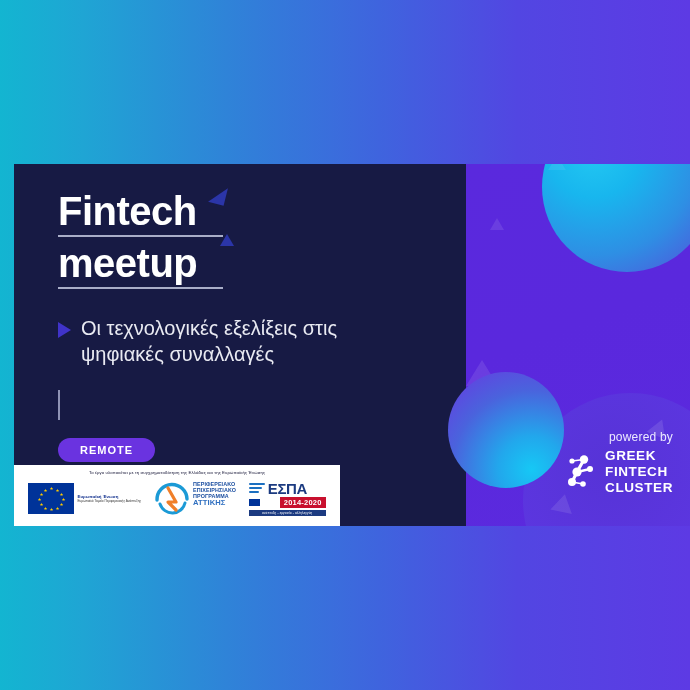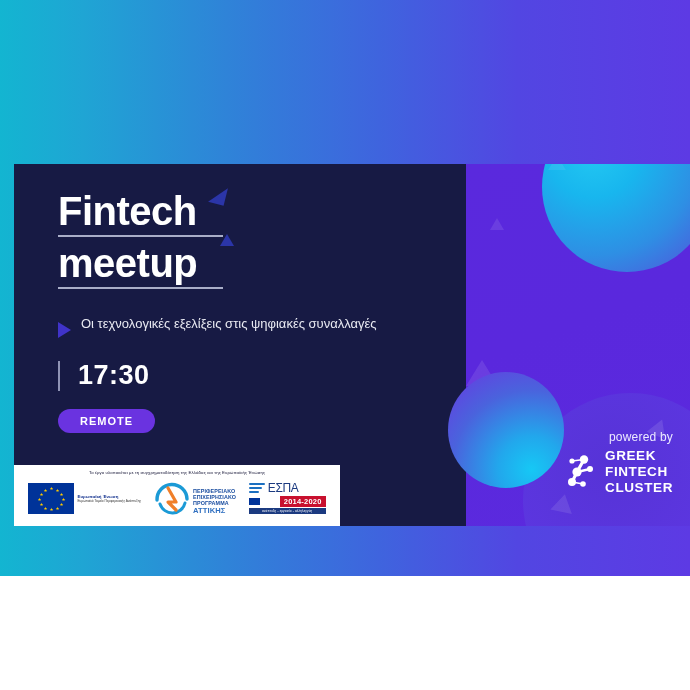--- a/index.html
+++ b/index.html
@@ -3,21 +3,21 @@
 <meta charset="utf-8">
 <style>
   * { margin:0; padding:0; box-sizing:border-box; }
   html, body {
     width:690px; height:690px;
     font-family:"Liberation Sans", sans-serif;
     overflow:hidden;
   }
   #stage {
     position:relative;
-    width:690px; height:576px;
+    width:690px; height:690px;
     background:linear-gradient(90deg,#13b5d1 0%,#1fa5d4 12%,#2f83d8 33%,#3f64de 55%,#5246e2 75%,#5d3ae4 100%);
   }
 
   
   #banner {
     position:absolute;
     left:14px; top:164px;
     width:676px; height:362px;
     overflow:hidden;
     background:#161a42;
@@ -97,25 +97,24 @@
   .sub-arrow {
     width:0; height:0;
     border-style:solid;
     border-width:8px 0 8px 13px;
     border-color:transparent transparent transparent #4033c9;
     margin-top:6px;
     flex:0 0 auto;
   }
   .subtitle {
     color:#e9eaf2;
-    font-size:13px;
+    font-size:20px;
     line-height:1.28;
     font-weight:400;
     max-width:330px;
-    text-align:right;
   }
 
   .datetime {
     display:flex;
     align-items:center;
     gap:18px;
     margin-top:22px;
     color:#ffffff;
     font-size:27px;
     font-weight:bold;
@@ -199,33 +198,33 @@
   .eu-star {
     position:absolute;
     color:#ffcc00;
     font-size:4.5px;
     line-height:1;
   }
   .eu-text { text-align:left; }
   .eu-t1 { font-size:4.4px; font-weight:bold; color:#0a2a8a; white-space:nowrap; }
   .eu-t2 { font-size:3.2px; color:#333; white-space:nowrap; }
 
-  .pep-block { display:flex; align-items:flex-end; gap:3px; }
+  .pep-block { display:flex; align-items:flex-start; gap:3px; }
   .pep-swirl {
     position:relative;
     width:36px; height:34px;
     flex:0 0 auto;
   }
   .pep-text { line-height:1.12; text-align:left; }
   .pep-l { font-size:5.4px; font-weight:bold; color:#1b4ea0; white-space:nowrap; letter-spacing:.1px; }
   .pep-l.big { font-size:7.6px; color:#2f6fc0; }
 
   .espa-block { text-align:left; }
   .espa-top { display:flex; align-items:center; gap:3px; }
-  .espa-word { font-size:12px; font-weight:normal; color:#1b3a80; letter-spacing:-.4px; line-height:1; }
+  .espa-word { font-size:15px; font-weight:bold; color:#1b3a80; letter-spacing:-.4px; line-height:1; }
   .espa-years {
     background:#c8102e; color:#ffffff;
     font-size:7.5px; font-weight:bold;
     padding:1px 4px; letter-spacing:.2px;
     display:inline-block;
   }
   .espa-yrs-row { display:flex; align-items:center; gap:20px; margin-top:1.5px; }
   .espa-flagmini { width:11px; height:7px; background:#003399; position:relative; }
   .espa-bar {
     margin-top:1.5px;
@@ -267,21 +266,20 @@
         <div><span class="hl-line">meetup</span></div>
       </div>
 
       <div class="subtitle-row">
         <span class="sub-arrow"></span>
         <div class="subtitle">Οι τεχνολογικές εξελίξεις στις ψηφιακές συναλλαγές</div>
       </div>
 
       <div class="datetime">
         <span class="dt-sep"></span>
-        <span>17:30</span>
       </div>
 
       <div class="badge">REMOTE</div>
     </div>
 
     <div class="powered">
       <div class="powered-label">powered by</div>
       <div class="powered-row">
         <svg width="30" height="34" viewBox="0 0 30 34">
           <g fill="#ffffff">

